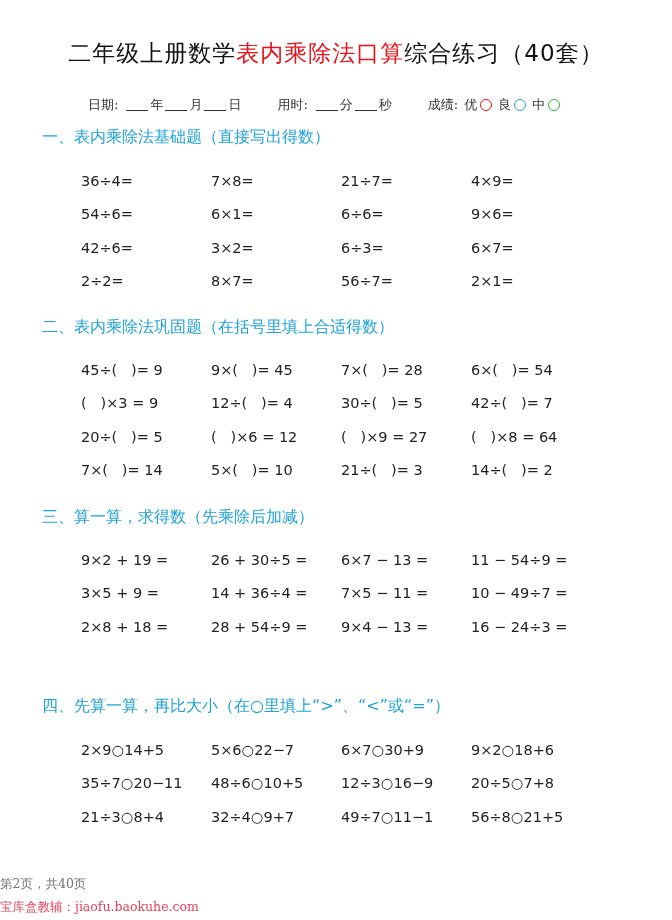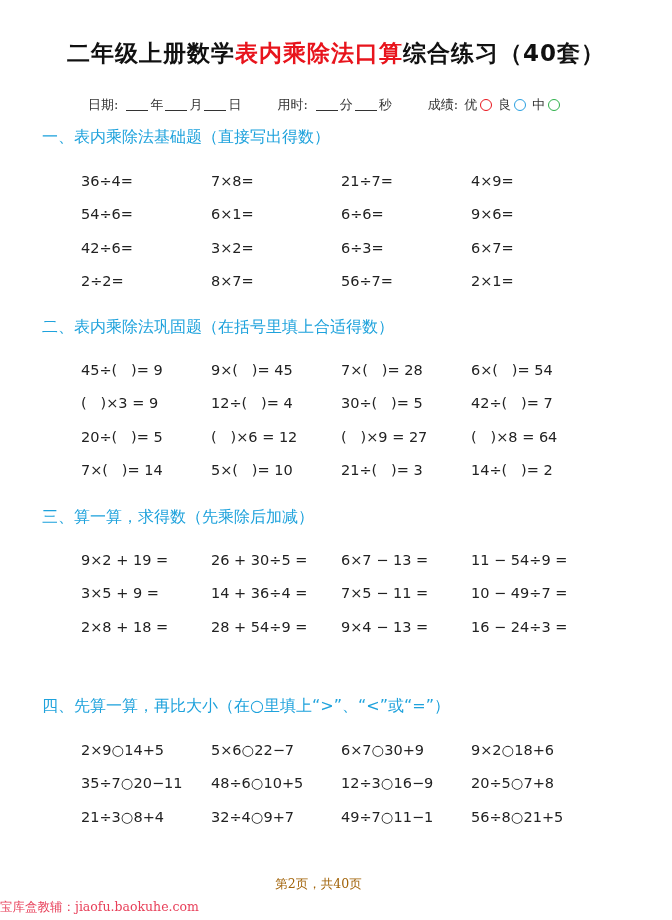--- a/index.html
+++ b/index.html
@@ -1,21 +1,21 @@
 <!DOCTYPE html>
 <html><head>
   <meta charset="utf-8">
   <style>
     * { margin: 0; padding: 0; box-sizing: border-box; }
     html, body { width: 672px; height: 920px; background: #ffffff; overflow: hidden; }
     body { position: relative; font-family: "DejaVu Sans", "Liberation Sans", sans-serif; color: #222222; }
 
     .title {
       position: absolute; top: 38px; left: 0; width: 672px;
-      text-align: center; font-size: 23px; font-weight: bold; letter-spacing: 1px;
+      text-align: center; font-size: 23px; font-weight: normal; letter-spacing: 1px;
       font-family: "DejaVu Sans", sans-serif; color: #111111;
     }
     .title .red { color: #e8141c; }
 
     .info-line {
       position: absolute; top: 96px; left: 88px;
       font-size: 13px; color: #333333; font-family: "DejaVu Serif", serif;
       display: flex; align-items: center; white-space: nowrap;
     }
     .info-line .blank { display: inline-block; width: 22px; border-bottom: 1px solid #333; margin: 0 2px; height: 12px; vertical-align: baseline; }
@@ -33,22 +33,22 @@
     }
     .grid-row {
       display: flex; height: 33.5px; align-items: flex-end;
     }
     .grid-cell {
       width: 130px; font-size: 14.5px; color: #222222; white-space: pre;
       font-family: "DejaVu Sans", sans-serif;
     }
 
     .page-num {
-      position: absolute; top: 876px; left: 0; width: 637px; text-align: center;
-      font-size: 12.5px; color: #a16207; font-family: "DejaVu Serif", serif;
+      position: absolute; top: 876px; left: 0; width: 637px; text-align: left;
+      font-size: 12.5px; color: #737373; font-family: "DejaVu Serif", serif;
     }
     .watermark {
       position: absolute; top: 899px; left: 0;
       font-size: 12.5px; color: #e8405a; font-family: "DejaVu Serif", serif; white-space: nowrap;
     }
   </style>
 </head>
 <body>
 
 <div class="title">

